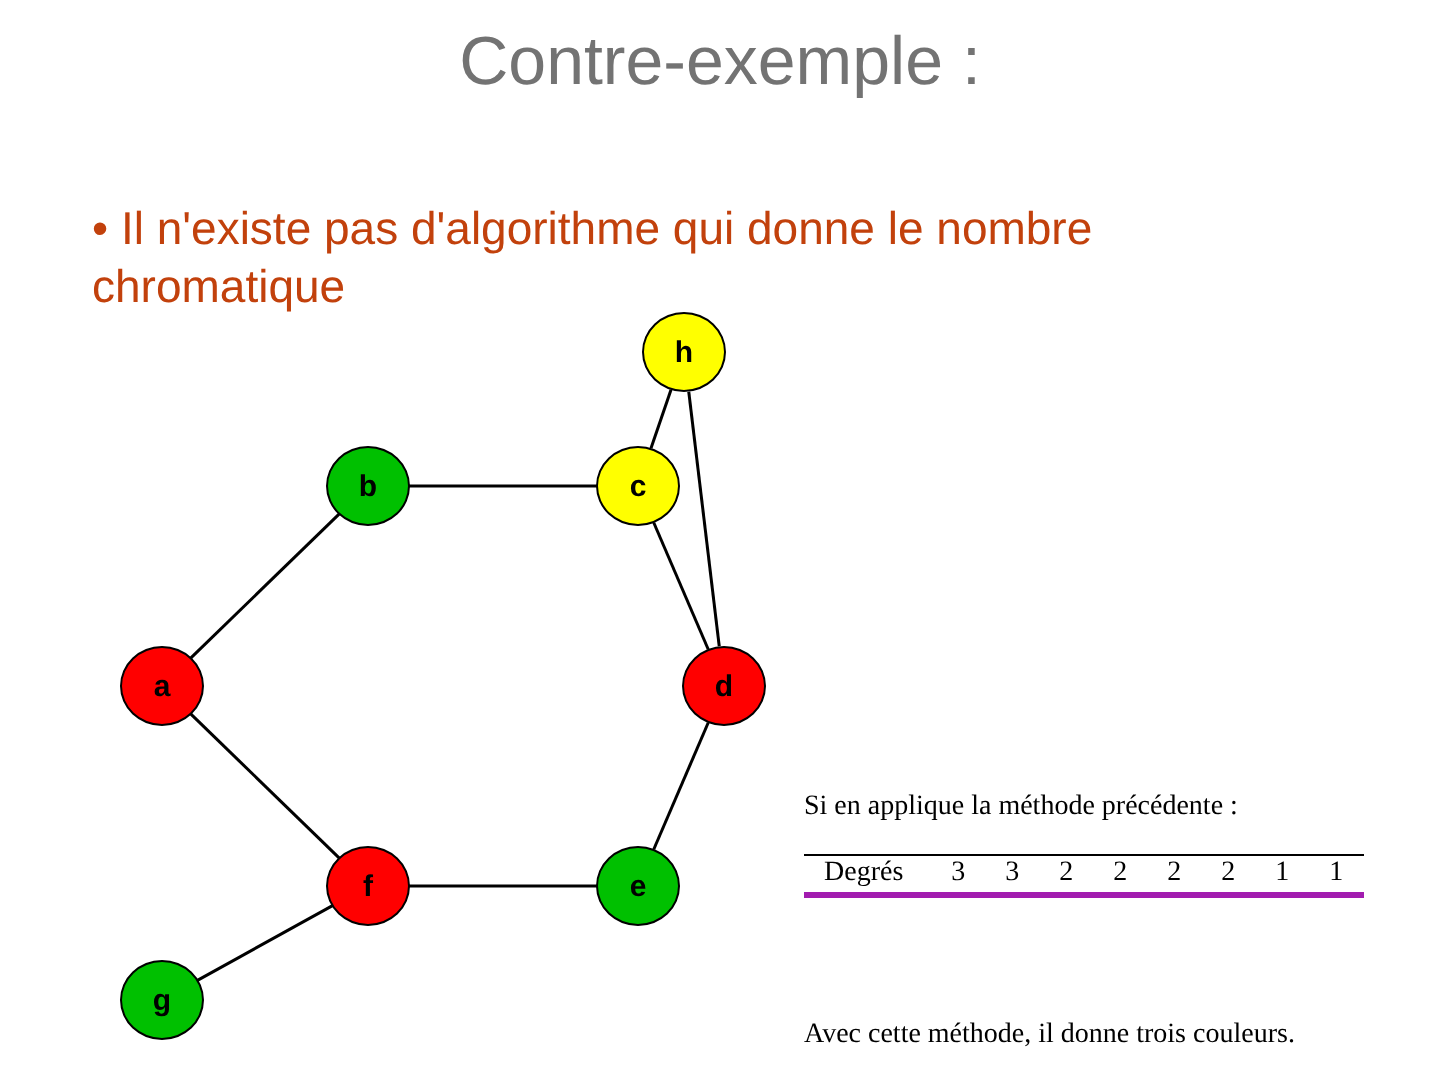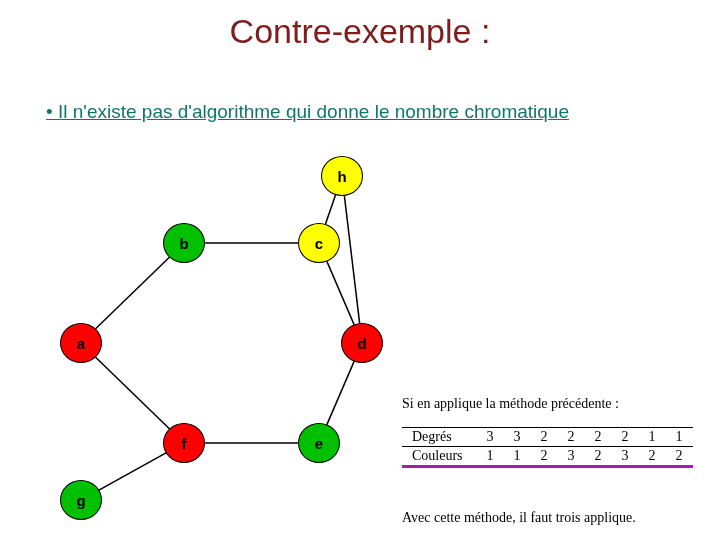--- a/index.html
+++ b/index.html
@@ -14,31 +14,30 @@
     overflow: hidden;
   }
   .title {
     position: absolute;
     top: 12px;
     left: 0;
     width: 720px;
     text-align: center;
     font-size: 34px;
     font-weight: 400;
-    color: #7f1d1d;
+    color: #737373;
   }
   .bullet-wrap {
     position: absolute;
     top: 100px;
     left: 46px;
     width: 630px;
-    font-size: 19px;
-    color: #0f766e;
+    font-size: 23px;
+    color: #c2410c;
     line-height: 1.25;
-    text-decoration: underline;
   }
   .bullet-wrap::before {
     content: "• ";
   }
   .graph {
     position: absolute;
     top: 150px;
     left: 30px;
     width: 400px;
     height: 370px;
@@ -140,27 +139,16 @@
     <th>Degrés</th>
     <td>3</td>
     <td>3</td>
     <td>2</td>
     <td>2</td>
     <td>2</td>
     <td>2</td>
     <td>1</td>
     <td>1</td>
   </tr>
-  <tr>
-    <th>Couleurs</th>
-    <td>1</td>
-    <td>1</td>
-    <td>2</td>
-    <td>3</td>
-    <td>2</td>
-    <td>3</td>
-    <td>2</td>
-    <td>2</td>
-  </tr>
 </tbody>
   </table>
 
-<div class="caption cap2">Avec cette méthode, il faut trois applique.</div>
+<div class="caption cap2">Avec cette méthode, il donne trois couleurs.</div>
 
 </body></html>

